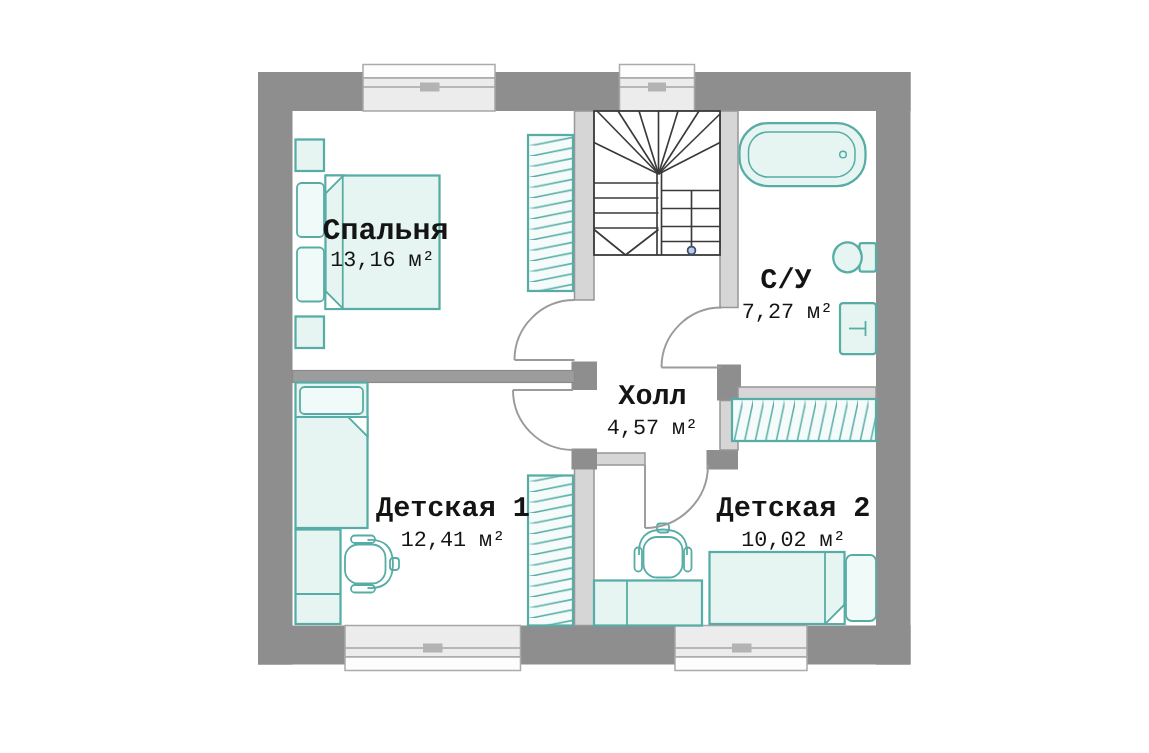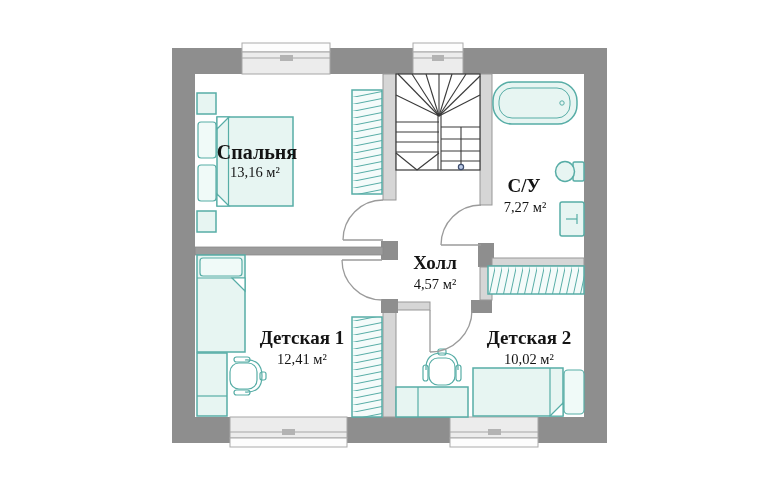--- a/index.html
+++ b/index.html
@@ -1,17 +1,17 @@
 <!DOCTYPE html>
 <html style="--wall: #8e8e8e; --interior-wall: #d6d6d6; --furniture-stroke: #57ada6; --furniture-fill: #e7f5f2; --window-fill: #ececec; --stair-line: #3a3a3a; --text: #141414; --background: #ffffff;"><head>
 <meta charset="utf-8">
 <style>
   html,body{margin:0;padding:0;background:var(--background,#fff);}
   .canvas{position:relative;width:756px;height:502px;background:var(--background,#fff);overflow:hidden;
-          font-family:Liberation Serif, serif;}
+          font-family:Liberation Mono, monospace;}
   svg{position:absolute;left:0;top:0;}
   .wall{fill:var(--wall,#8e8e8e);}
   .dwall{fill:#9c9c9c;stroke:#8a8a8a;stroke-width:0.8;}
   .iwall{fill:var(--interior-wall,#d6d6d6);stroke:#979797;stroke-width:1;}
   .jblock{fill:var(--wall,#8e8e8e);}
   .winout{fill:#fdfdfd;stroke:#ababab;stroke-width:1;}
   .win{fill:var(--window-fill,#ececec);stroke:#a6a6a6;stroke-width:1;}
   .winline{stroke:#a6a6a6;stroke-width:1;}
   .wintick{fill:#b3b3b3;}
   .fur{fill:var(--furniture-fill,#e7f5f2);stroke:var(--furniture-stroke,#57ada6);stroke-width:1.5;}

